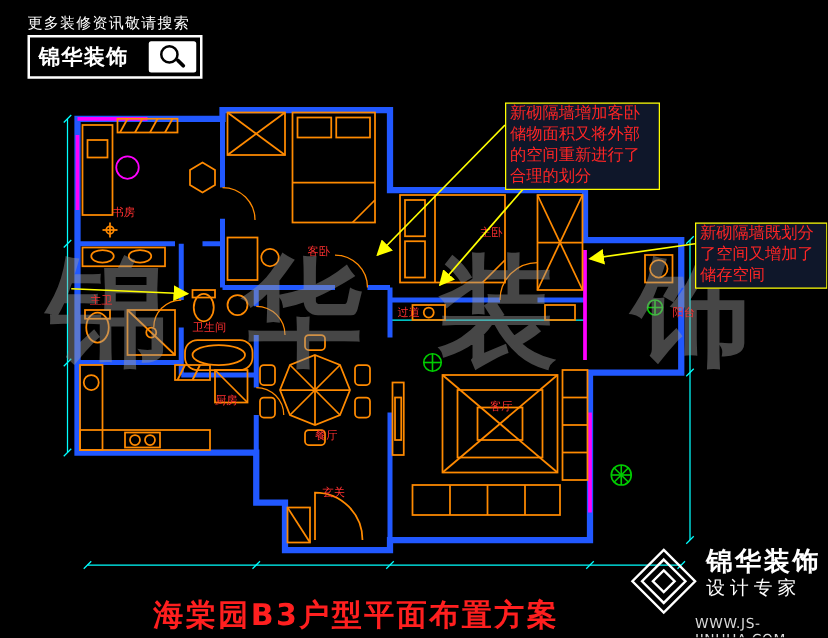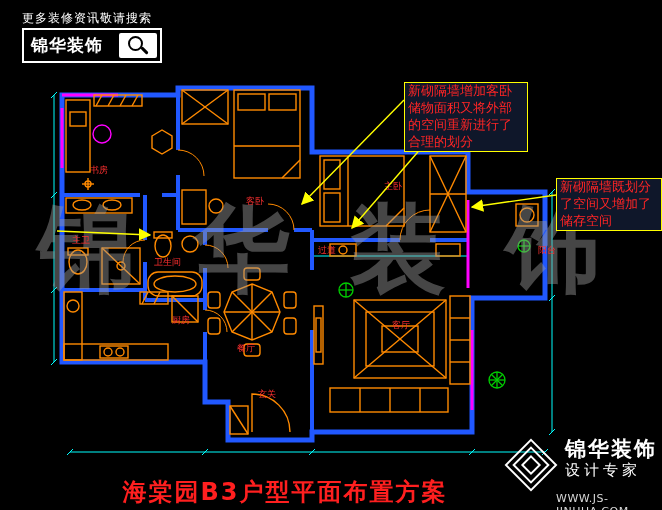--- a/index.html
+++ b/index.html
@@ -255,21 +255,21 @@
   <div class="watermark">锦华装饰</div>
 
   <span class="room-label" style="left:90px;top:166px">书房</span>
   <span class="room-label" style="left:246px;top:197px">客卧</span>
   <span class="room-label" style="left:384px;top:182px">主卧</span>
   <span class="room-label" style="left:318px;top:246px">过道</span>
   <span class="room-label" style="left:538px;top:246px">阳台</span>
   <span class="room-label" style="left:72px;top:236px">主卫</span>
   <span class="room-label" style="left:154px;top:258px">卫生间</span>
   <span class="room-label" style="left:172px;top:316px">厨房</span>
-  <span class="room-label" style="left:237px;top:344px">餐厅</span>
+  <span class="room-label" style="left:252px;top:344px">餐厅</span>
   <span class="room-label" style="left:392px;top:321px">客厅</span>
   <span class="room-label" style="left:258px;top:390px">玄关</span>
 
   <svg class="overlay" viewBox="0 0 662 510">
     <defs>
       <marker id="ah" markerWidth="9" markerHeight="9" refX="8" refY="4.5" orient="auto">
         <path d="M0,0 L9,4.5 L0,9 Z" fill="#ffff00"></path>
       </marker>
     </defs>
     <line x1="404" y1="100" x2="302" y2="204" stroke="#ffff00" stroke-width="1.4" marker-end="url(#ah)"></line>

